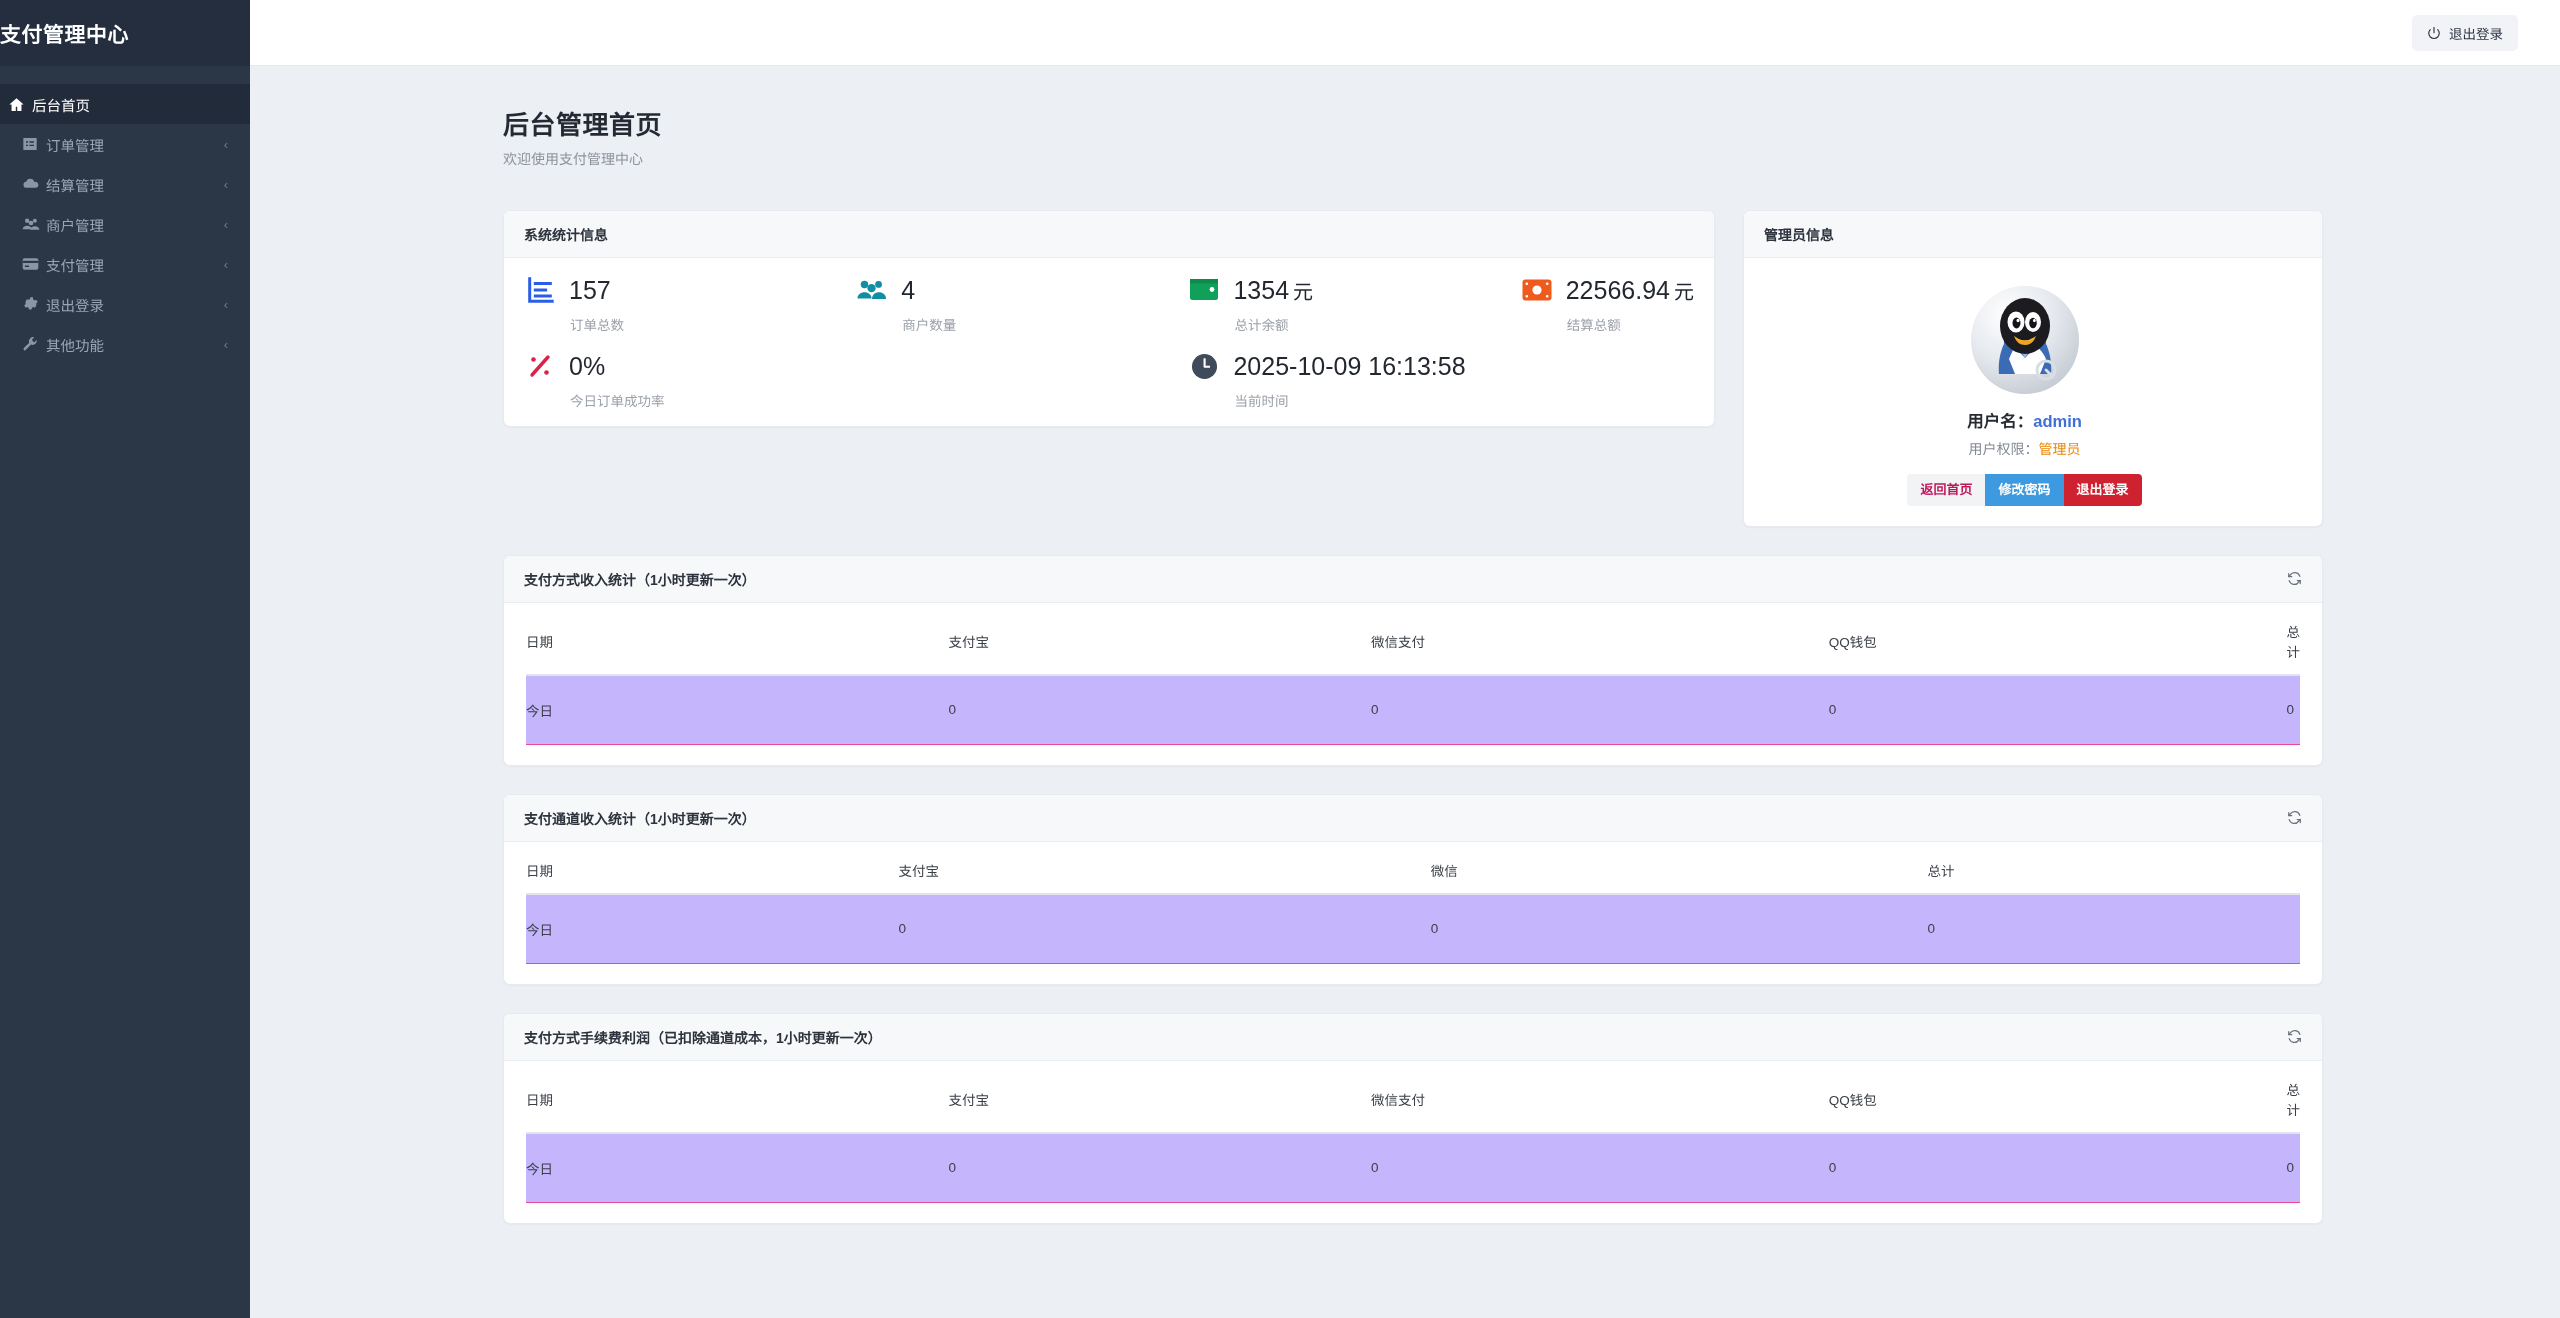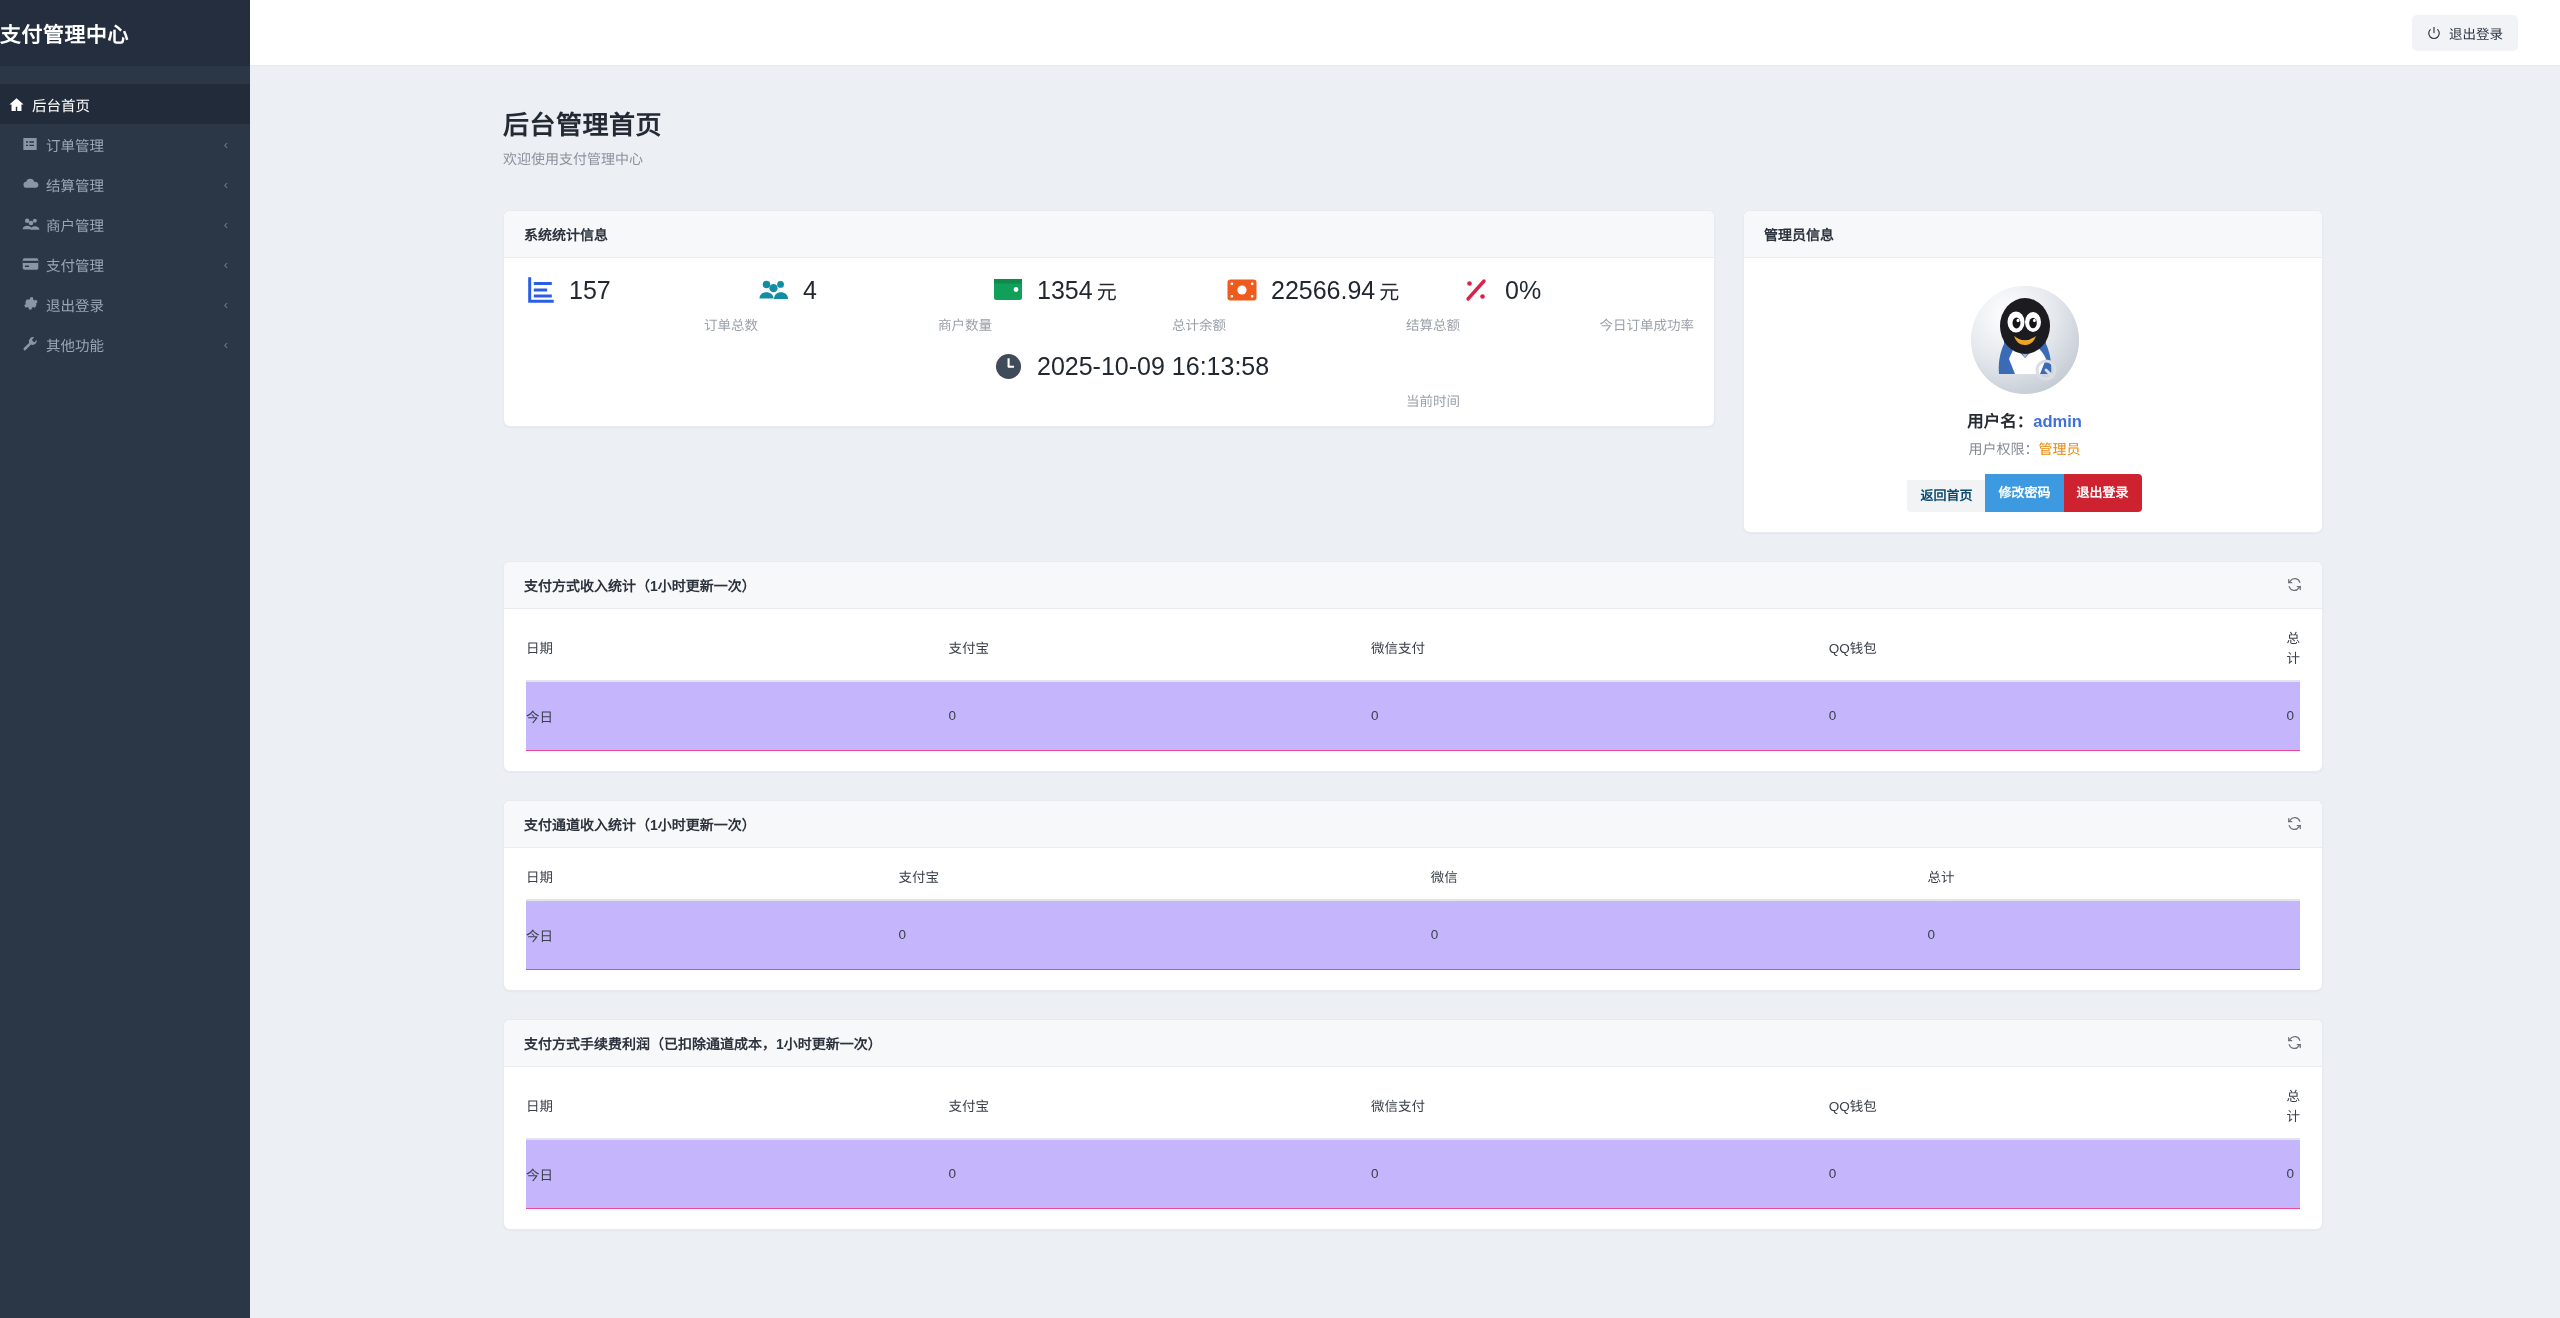--- a/index.html
+++ b/index.html
@@ -106,24 +106,23 @@
   }
   .card-head .refresh { cursor:pointer; color:#6c737f; display:flex; }
   .card-body { padding:18px 20px 22px 20px; }
 
   .card-stats { flex:1 1 auto; width:1195px; }
   .card-admin { flex:0 0 580px; width:580px; }
 
   
   .stats-grid {
     display:grid;
-    grid-template-columns:repeat(5, 1fr);
+    grid-template-columns:repeat(3, 1fr);
     row-gap:16px; column-gap:0;
     padding:10px 12px 6px 12px;
-    text-align:right;
   }
   .stat { display:flex; flex-direction:column; }
   .stat-top { display:flex; align-items:center; gap:13px; }
   .stat-ico { width:32px; height:32px; display:flex; align-items:center; justify-content:center; flex:0 0 32px; }
   .stat-ico svg { display:block; }
   .stat-val { font-size:25px; color:#232830; font-weight:normal; white-space:nowrap; }
   .stat-val .unit { font-size:20px; margin-left:4px; }
   .stat-lbl { font-size:13.5px; color:#9ba1aa; margin-top:8px; margin-left:46px; white-space:nowrap; }
 
   
@@ -137,21 +136,21 @@
   .avatar svg { position:absolute; left:0; top:0; }
   .admin-name { font-size:16.5px; color:#262b33; font-weight:bold; margin-bottom:6px; }
   .admin-name .val { color:#3f6fd8; }
   .admin-role { font-size:14px; color:#858b95; margin-bottom:16px; }
   .admin-role .val { color:#e8890c; }
   .btn-group { display:inline-flex; border-radius:4px; overflow:hidden; }
   .btn-group button {
     border:none; font-family:inherit; font-size:13px; font-weight:bold;
     padding:7px 13px; cursor:pointer; line-height:1.35;
   }
-  .btn-default { background:#f2f3f5; color:#0c4a6e;margin-top:6px; }
+  .btn-default { background:#f2f3f5; color:#be185d; }
   .btn-primary { background:#3d9ae0; color:#ffffff; }
   .btn-danger  { background:#cf2230; color:#ffffff; }
 
   
   .table-card { margin-top:28px; }
   table { width:100%; border-collapse:collapse; }
   thead th {
     text-align:left;
     font-size:13.5px; font-weight:normal; color:#3b4049;
     padding:14px 0 13px 0;

